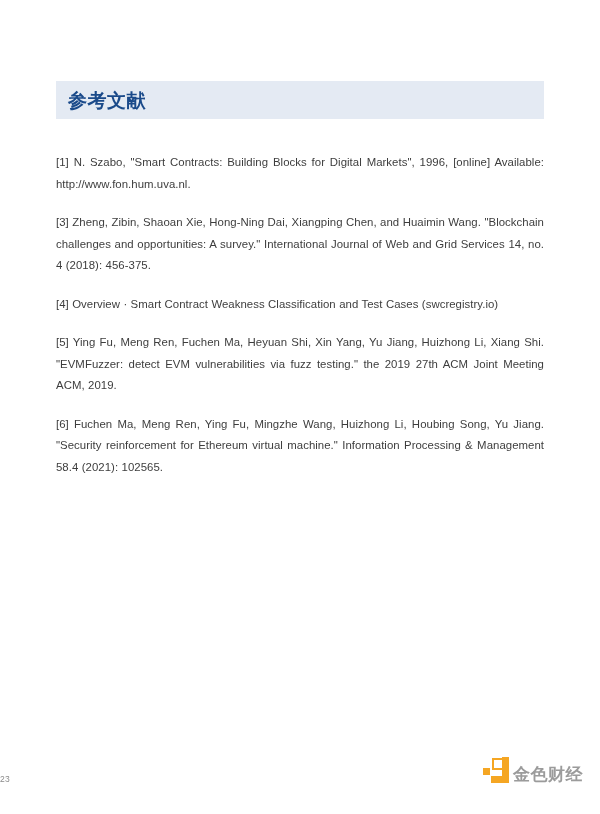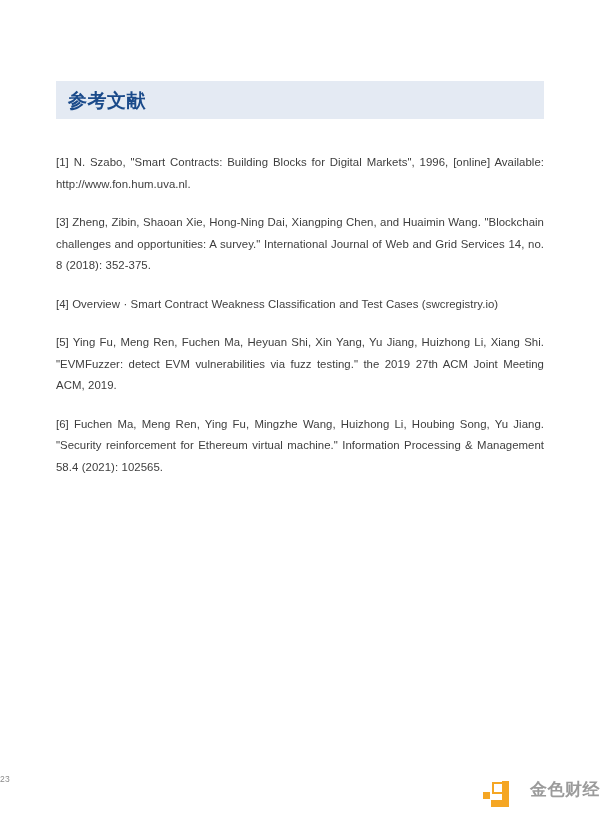--- a/index.html
+++ b/index.html
@@ -70,24 +70,24 @@
     top: 774px;
     text-align: left;
     font-size: 8.5px;
     color: #8a8a8a;
     letter-spacing: 0.3px;
   }
 
   .brand-logo {
     position: absolute;
     left: 483px;
-    top: 781px;
+    top: 757px;
     display: flex;
-    align-items: flex-start;
-    gap: 21px;
+    align-items: flex-end;
+    gap: 4px;
   }
   .brand-mark {
     position: relative;
     width: 26px;
     height: 26px;
     flex: 0 0 auto;
   }
   
   .brand-mark .sq-small {
     position: absolute;
@@ -138,21 +138,21 @@
 <body>
 
 <div class="page">
 
   <div class="section-header">
     <div class="section-header-title">参考文献</div>
   </div>
 
   <div class="references">
     <p class="reference-item">[1] N. Szabo, "Smart Contracts: Building Blocks for Digital Markets", 1996, [online] Available: http://www.fon.hum.uva.nl.</p>
-    <p class="reference-item">[3] Zheng, Zibin, Shaoan Xie, Hong-Ning Dai, Xiangping Chen, and Huaimin Wang. "Blockchain challenges and opportunities: A survey." International Journal of Web and Grid Services 14, no. 8 (2018): 352-375.</p>
+    <p class="reference-item">[3] Zheng, Zibin, Shaoan Xie, Hong-Ning Dai, Xiangping Chen, and Huaimin Wang. "Blockchain challenges and opportunities: A survey." International Journal of Web and Grid Services 14, no. 4 (2018): 456-375.</p>
     <p class="reference-item">[4] Overview · Smart Contract Weakness Classification and Test Cases (swcregistry.io)</p>
     <p class="reference-item">[5] Ying Fu, Meng Ren, Fuchen Ma, Heyuan Shi, Xin Yang, Yu Jiang, Huizhong Li, Xiang Shi. "EVMFuzzer: detect EVM vulnerabilities via fuzz testing." the 2019 27th ACM Joint Meeting ACM, 2019.</p>
     <p class="reference-item">[6] Fuchen Ma, Meng Ren, Ying Fu, Mingzhe Wang, Huizhong Li, Houbing Song, Yu Jiang. "Security reinforcement for Ethereum virtual machine." Information Processing &amp; Management 58.4 (2021): 102565.</p>
   </div>
 
   <div class="page-number">23</div>
 
   <div class="brand-logo">
     <div class="brand-mark">
       <span class="sq-small"></span>

